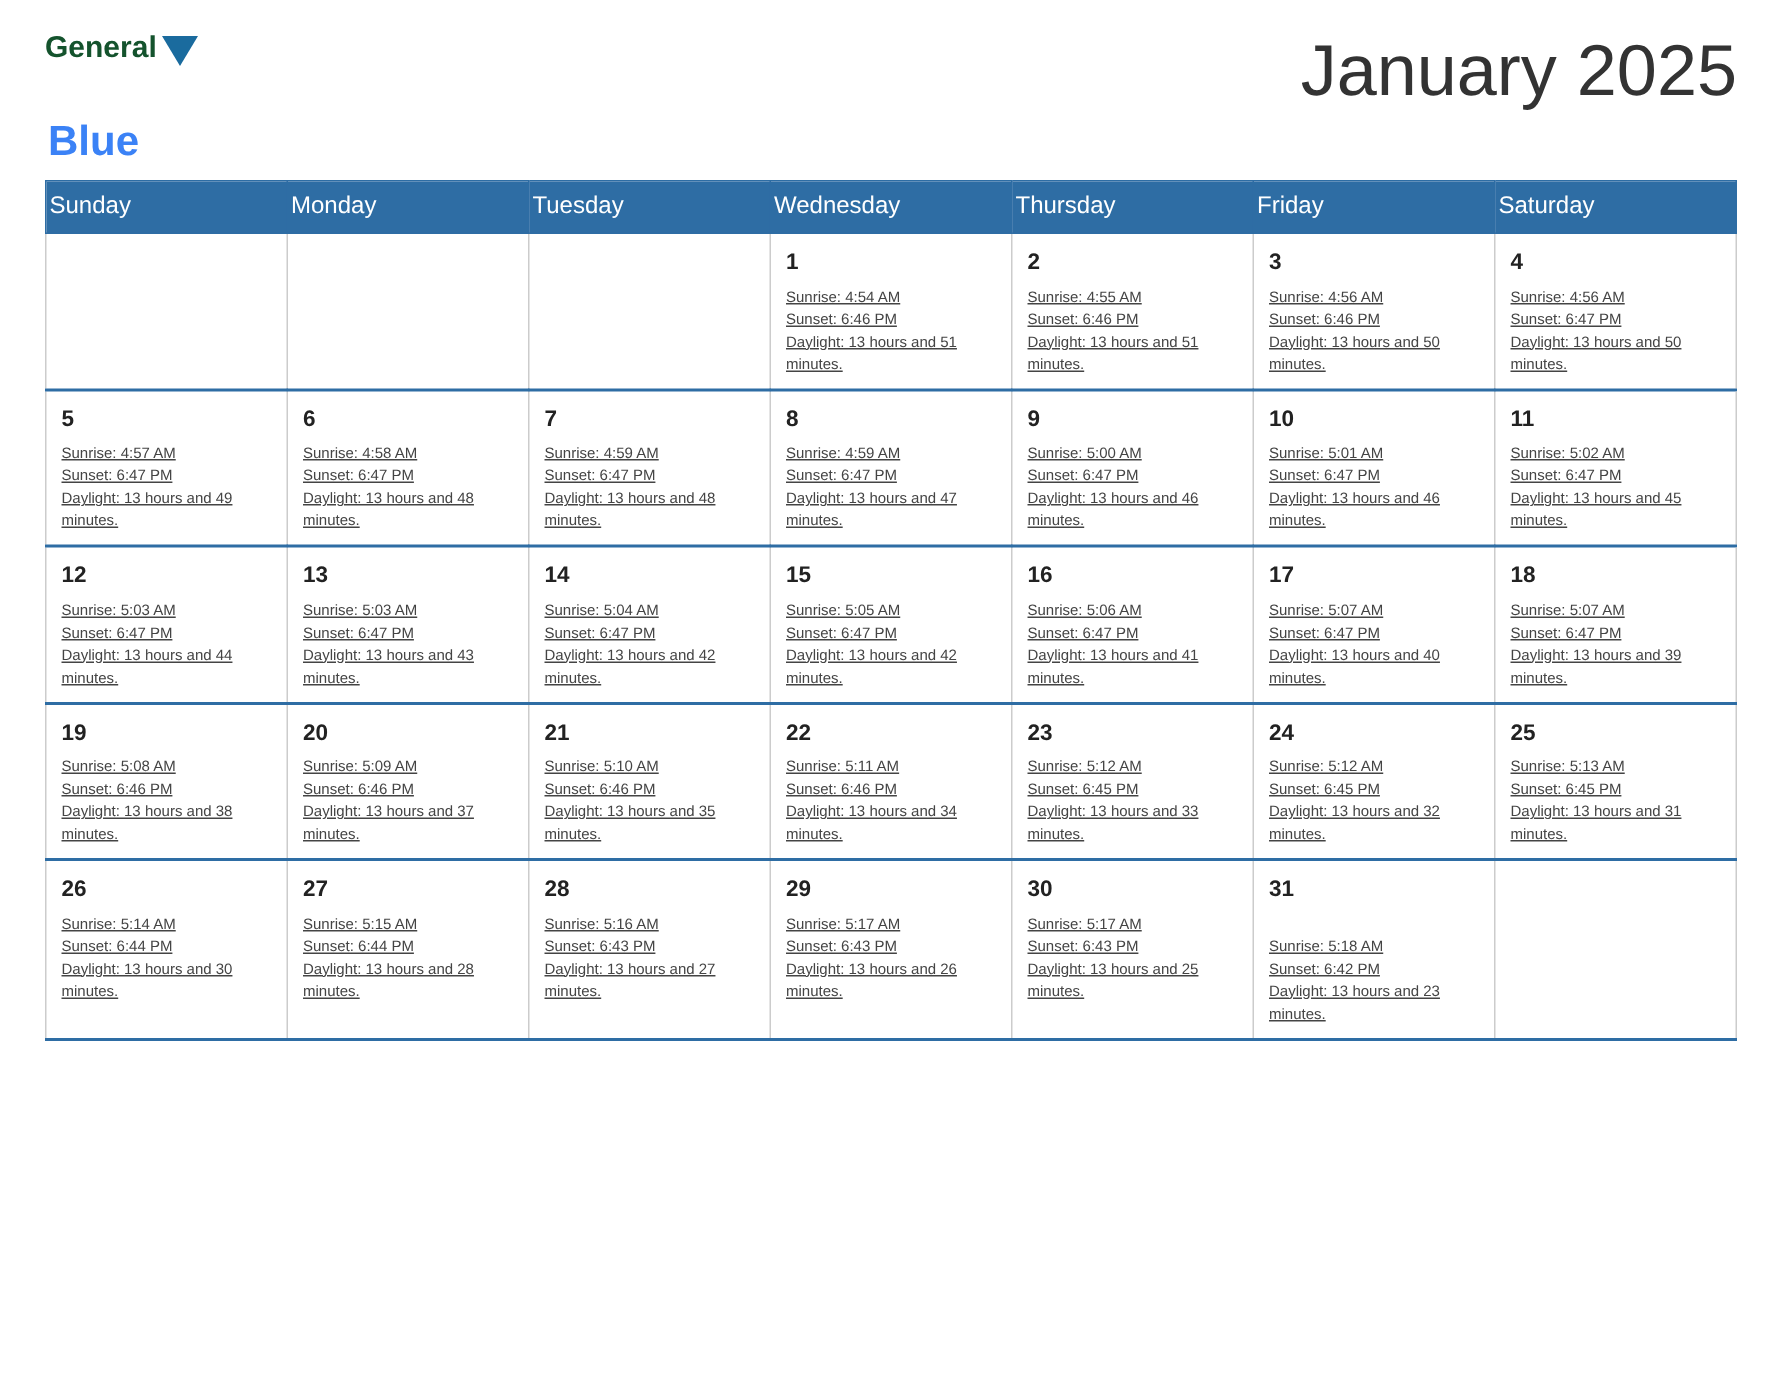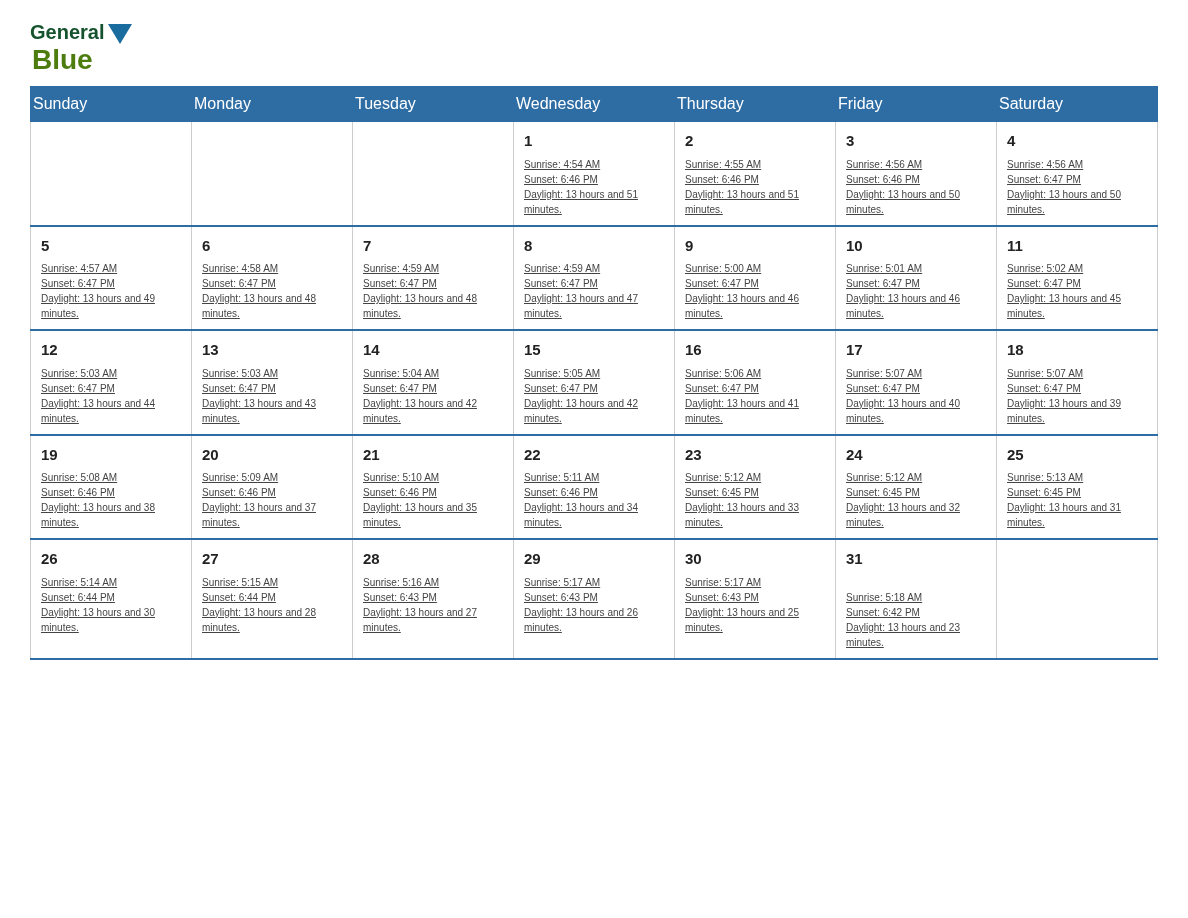--- a/index.html
+++ b/index.html
@@ -37,22 +37,23 @@
       height: 0;
       border-left: 12px solid transparent;
       border-right: 12px solid transparent;
       border-top: 20px solid #1a6b9e;
       margin-left: 4px;
       margin-top: 4px;
     }
     .logo-blue {
       font-size: 28px;
       font-weight: bold;
-      color: #4d7c0f;
+      color: #3b82f6;
       margin-left: 2px;
+      margin-top: 34px;
     }
     .title-block {
       text-align: right;
     }
     .page-title {
       font-size: 48px;
       font-weight: normal;
       color: #333;
     }
     .subtitle {
@@ -107,20 +108,21 @@
 
 <div class="header">
   <div class="logo">
     <div class="logo-text">
       <span class="logo-general">General</span>
       <div class="logo-arrow"></div>
     </div>
     <span class="logo-blue">Blue</span>
   </div>
   <div class="title-block">
+    <div class="page-title">January 2025</div>
   </div>
 </div>
 
 <table class="calendar">
   <thead>
     <tr>
     <th>Sunday</th>
         <th>Monday</th>
         <th>Tuesday</th>
         <th>Wednesday</th>

